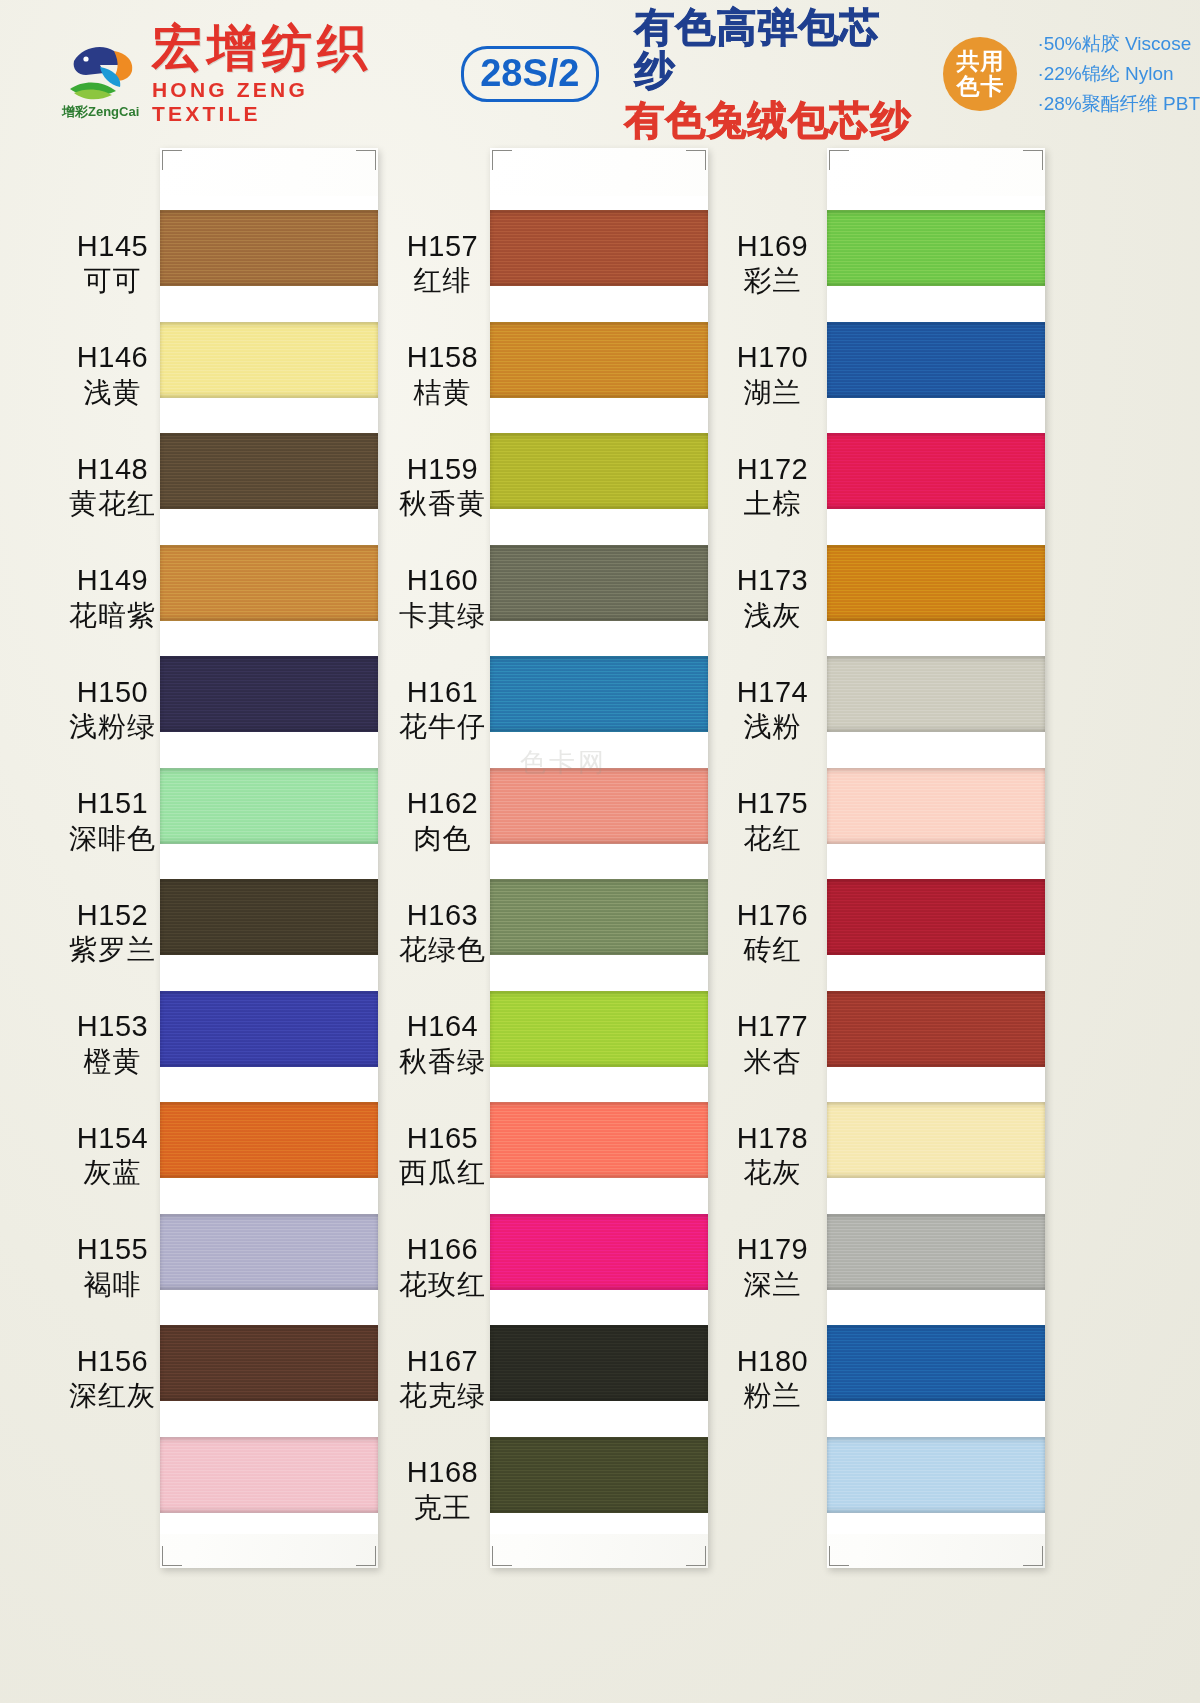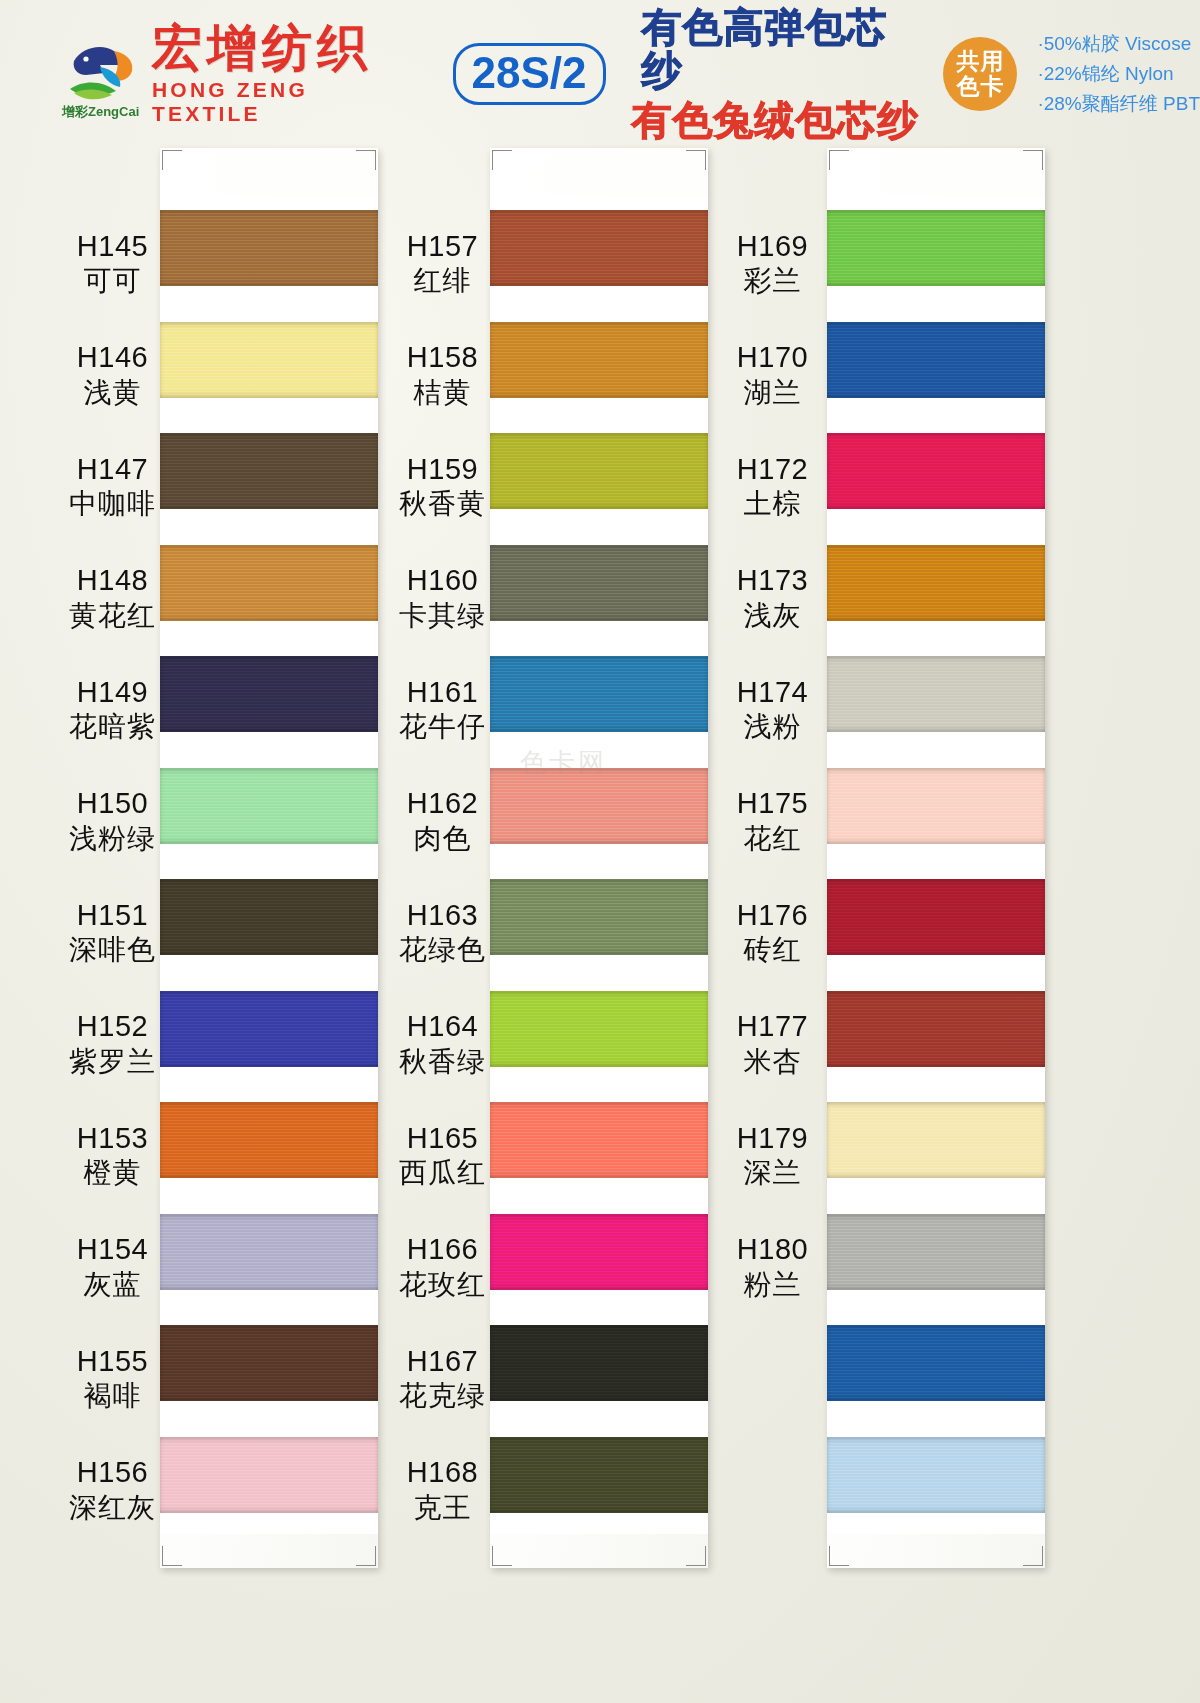--- a/index.html
+++ b/index.html
@@ -49,21 +49,21 @@
   .brand-en {
     font-size: 21px; font-weight: bold; color: #e2332a;
     letter-spacing: 3.2px; margin-top: 4px;
   }
   .yarn-count {
     margin-left: 38px;
     border: 3px solid #1563c8;
     border-radius: 26px;
     padding: 5px 16px 7px;
     color: #1563c8;
-    font-size: 44px; font-weight: bold;
+    font-size: 38px; font-weight: bold;
     letter-spacing: 0px;
     line-height: 1;
   }
   .titles {
     margin-left: 26px;
     line-height: 1.06;
   }
   .title-line {
     font-family: "DejaVu Sans", sans-serif;
     font-size: 40px; font-weight: bold;
@@ -238,24 +238,20 @@
       <div class="labels">
         <div class="label">
             <span class="code">H145</span>
             <span class="name">可可</span>
           </div>
         <div class="label">
             <span class="code">H146</span>
             <span class="name">浅黄</span>
           </div>
         <div class="label">
-            <span class="code">H147</span>
-            <span class="name">中咖啡</span>
-          </div>
-        <div class="label">
             <span class="code">H148</span>
             <span class="name">黄花红</span>
           </div>
         <div class="label">
             <span class="code">H149</span>
             <span class="name">花暗紫</span>
           </div>
         <div class="label">
             <span class="code">H150</span>
             <span class="name">浅粉绿</span>
@@ -458,20 +454,24 @@
           </div>
         <div class="label">
             <span class="code">H176</span>
             <span class="name">砖红</span>
           </div>
         <div class="label">
             <span class="code">H177</span>
             <span class="name">米杏</span>
           </div>
         <div class="label">
+            <span class="code">H178</span>
+            <span class="name">花灰</span>
+          </div>
+        <div class="label">
             <span class="code">H179</span>
             <span class="name">深兰</span>
           </div>
         <div class="label">
             <span class="code">H180</span>
             <span class="name">粉兰</span>
           </div>
       </div>
       <div class="card shift">
         <div class="corner c-tl"></div>

